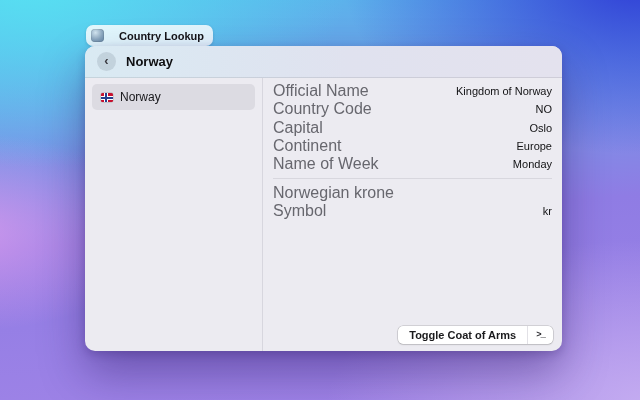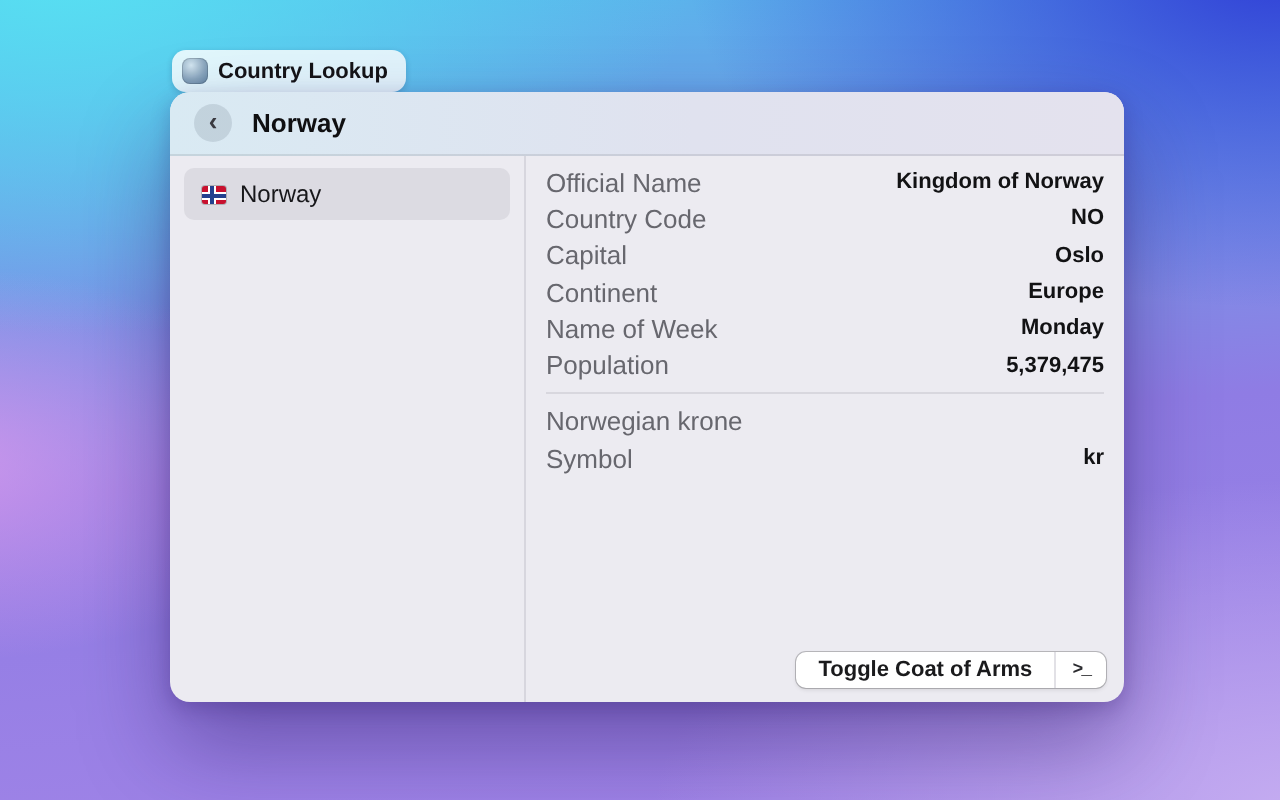--- a/index.html
+++ b/index.html
@@ -11,21 +11,21 @@
       radial-gradient(95% 90% at 5% -5%, rgba(88,225,242,1) 0%, rgba(88,225,242,0) 52%),
       radial-gradient(80% 75% at 100% -5%, rgba(47,60,214,1) 0%, rgba(47,60,214,0) 58%),
       radial-gradient(55% 45% at -5% 58%, rgba(226,158,238,0.75) 0%, rgba(226,158,238,0) 55%),
       radial-gradient(85% 70% at 102% 102%, rgba(197,173,241,1) 0%, rgba(197,173,241,0) 60%),
       linear-gradient(175deg, #55b9ec 0%, #8f7ce4 55%, #a184e7 100%);
   }
 
   
   .win-tab {
     position: absolute; left: 86px; top: 25px; height: 21px;
-    display: flex; align-items: center; gap: 5px;
+    display: flex; align-items: center; gap: 15px;
     padding: 0 9px 0 5px;
     background: rgba(255,255,255,0.82);
     border-radius: 7px;
     box-shadow: 0 1px 3px rgba(20,20,60,0.18);
   }
   .app-icon {
     width: 13px; height: 13px; border-radius: 4px;
     background: radial-gradient(circle at 35% 28%, #d3e6f0 0%, #8aa6bd 55%, #5d82a0 100%);
     box-shadow: inset 0 0 0 0.5px rgba(0,0,0,0.15);
   }
@@ -85,22 +85,22 @@
   
   .details {
     flex: 1; position: relative;
     padding: 4px 10px 6px;
     display: flex; flex-direction: column;
   }
   .detail-row {
     height: 18.3px;
     display: flex; align-items: center; justify-content: space-between;
   }
-  .d-label { font-size: 13px; color: #67676e; }
-  .d-value { font-size: 11px; font-weight: 700; color: #121214; }
+  .d-label { font-size: 16px; color: #67676e; }
+  .d-value { font-size: 11px; font-weight: 400; color: #121214; }
   .rule { height: 1px; background: #d8d7de; margin: 4.5px 0; }
 
   .footer-actions { position: absolute; right: 9px; bottom: 7px; }
   .btn-group {
     display: flex; align-items: center;
     background: #ffffff; border-radius: 5px; overflow: hidden;
     box-shadow: 0 0 0 0.5px rgba(0,0,0,0.22), 0 1px 2px rgba(0,0,0,0.10);
   }
   .btn-main {
     border: none; background: transparent; cursor: default;
@@ -155,24 +155,20 @@
         <span class="d-value">Oslo</span>
       </div>
       <div class="detail-row">
         <span class="d-label">Continent</span>
         <span class="d-value">Europe</span>
       </div>
       <div class="detail-row">
         <span class="d-label">Name of Week</span>
         <span class="d-value">Monday</span>
       </div>
-      <div class="detail-row">
-        <span class="d-label">Population</span>
-        <span class="d-value">5,379,475</span>
-      </div>
 
       <div class="rule"></div>
 
       <div class="detail-row">
         <span class="d-label">Norwegian krone</span>
       </div>
       <div class="detail-row">
         <span class="d-label">Symbol</span>
         <span class="d-value">kr</span>
       </div>

